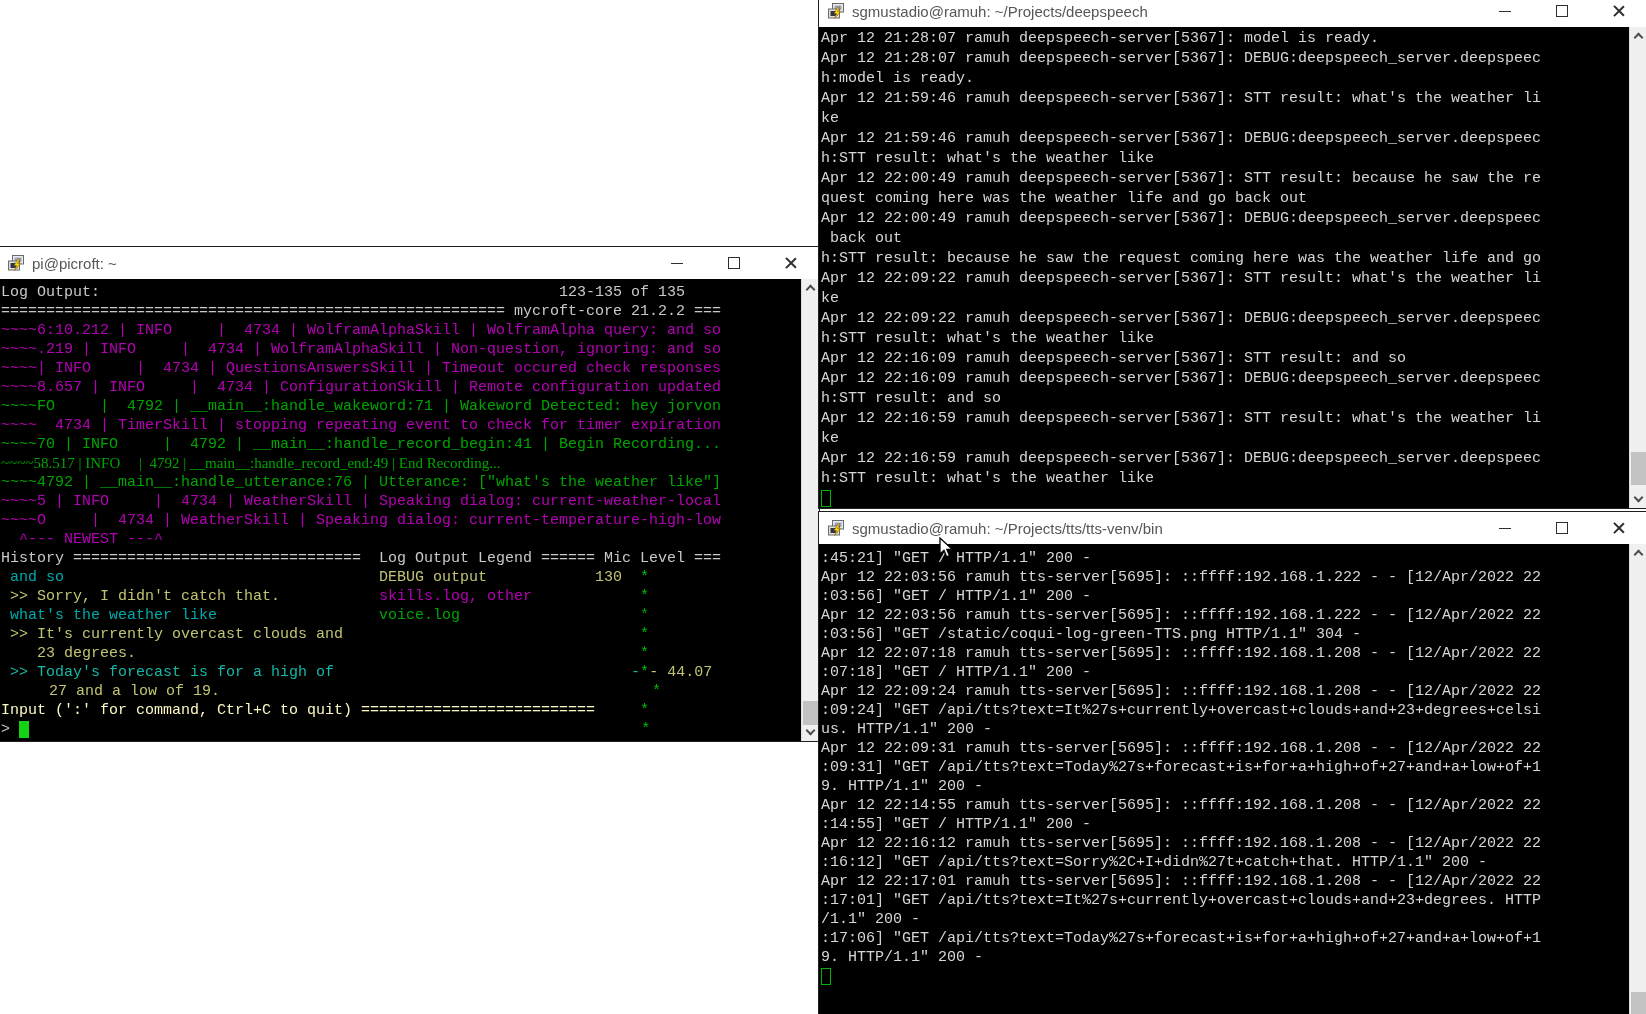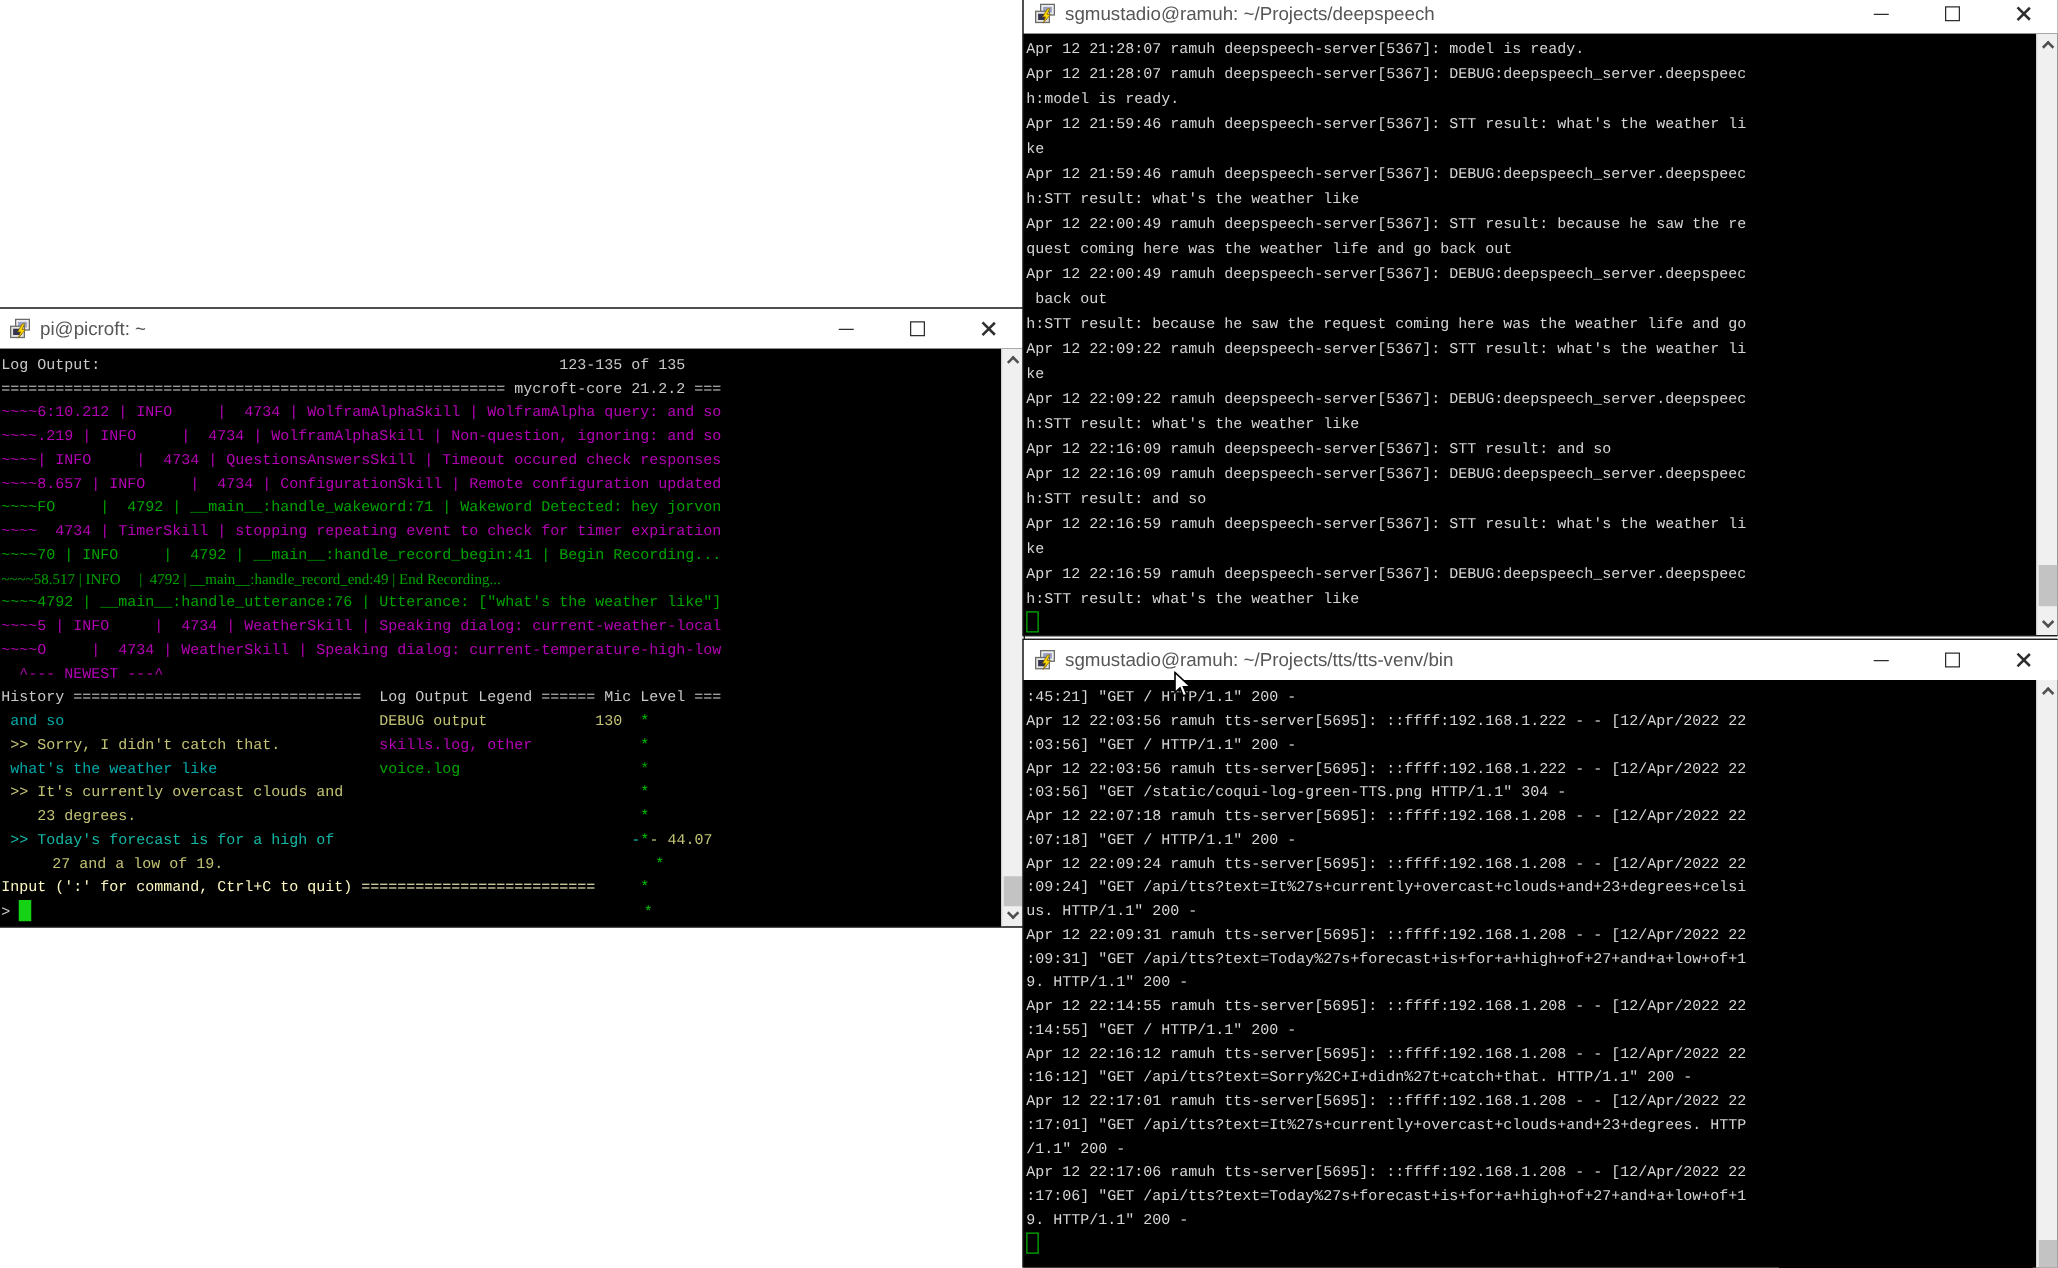--- a/index.html
+++ b/index.html
@@ -14,21 +14,21 @@
   .ctl{width:57px;height:100%;display:flex;align-items:center;justify-content:center;}
   .glyph-min{width:12px;height:0;border-top:1.6px solid #2e2e2e;}
   .glyph-max{width:12px;height:12px;border:1.4px solid #2e2e2e;background:transparent;}
   .glyph-x{position:relative;width:14px;height:14px;}
   .glyph-x::before,.glyph-x::after{content:"";position:absolute;left:6.3px;top:0;width:1.6px;height:14px;background:#2e2e2e;}
   .glyph-x::before{transform:rotate(45deg);}
   .glyph-x::after{transform:rotate(-45deg);}
 
   .win-body{display:flex;width:100%;height:calc(100% - 32px);background:#000;}
   .term{flex:1;overflow:hidden;font-family:"Liberation Mono","DejaVu Sans Mono",monospace;
-        font-size:12px;color:#d4d4d4;padding-left:2px;}
+        font-size:15px;color:#d4d4d4;padding-left:2px;}
   .tline{white-space:pre;}
   .lh19 .tline{height:19px;line-height:19px;}
   .lh20 .tline{height:20px;line-height:20px;}
   .pt2{padding-top:2px;} .pt4{padding-top:4px;} .pt5{padding-top:5px;}
 
   .tcur{display:inline-block;width:10px;height:17px;vertical-align:text-bottom;}
   .tcur-solid{background:#15d215;}
   .tcur-hollow{border:1px solid #00b400;background:transparent;}
 
   .sbar{position:relative;width:18px;flex:0 0 auto;background:#f0f0f0;border-left:1px solid #dcdcdc;}
@@ -209,21 +209,20 @@
         <div class="tline"><span style="color: rgb(214, 214, 214);">Apr 12 22:09:31 ramuh tts-server[5695]: ::ffff:192.168.1.208 - - [12/Apr/2022 22</span></div>
         <div class="tline"><span style="color: rgb(214, 214, 214);">:09:31] "GET /api/tts?text=Today%27s+forecast+is+for+a+high+of+27+and+a+low+of+1</span></div>
         <div class="tline"><span style="color: rgb(214, 214, 214);">9. HTTP/1.1" 200 -</span></div>
         <div class="tline"><span style="color: rgb(214, 214, 214);">Apr 12 22:14:55 ramuh tts-server[5695]: ::ffff:192.168.1.208 - - [12/Apr/2022 22</span></div>
         <div class="tline"><span style="color: rgb(214, 214, 214);">:14:55] "GET / HTTP/1.1" 200 -</span></div>
         <div class="tline"><span style="color: rgb(214, 214, 214); text-align: center;">Apr 12 22:16:12 ramuh tts-server[5695]: ::ffff:192.168.1.208 - - [12/Apr/2022 22</span></div>
         <div class="tline"><span style="color: rgb(214, 214, 214);">:16:12] "GET /api/tts?text=Sorry%2C+I+didn%27t+catch+that. HTTP/1.1" 200 -</span></div>
         <div class="tline"><span style="color: rgb(214, 214, 214);">Apr 12 22:17:01 ramuh tts-server[5695]: ::ffff:192.168.1.208 - - [12/Apr/2022 22</span></div>
         <div class="tline"><span style="color: rgb(214, 214, 214);">:17:01] "GET /api/tts?text=It%27s+currently+overcast+clouds+and+23+degrees. HTTP</span></div>
         <div class="tline"><span style="color: rgb(214, 214, 214);">/1.1" 200 -</span></div>
-        <div class="tline"><span style="color: rgb(214, 214, 214);">Apr 12 22:17:06 ramuh tts-server[5695]: ::ffff:192.168.1.208 - - [12/Apr/2022 22</span></div>
         <div class="tline"><span style="color: rgb(214, 214, 214);">:17:06] "GET /api/tts?text=Today%27s+forecast+is+for+a+high+of+27+and+a+low+of+1</span></div>
         <div class="tline"><span style="color: rgb(214, 214, 214);">9. HTTP/1.1" 200 -</span></div>
         <div class="tline"><span class="tcur tcur-hollow"></span></div>
       </div>
     <div class="sbar">
       <div class="sb-btn sb-top">
           <span class="chev chev-up"></span>
         </div>
       <div class="sb-thumb" style="bottom:0;height:28px;"></div>
     </div>

